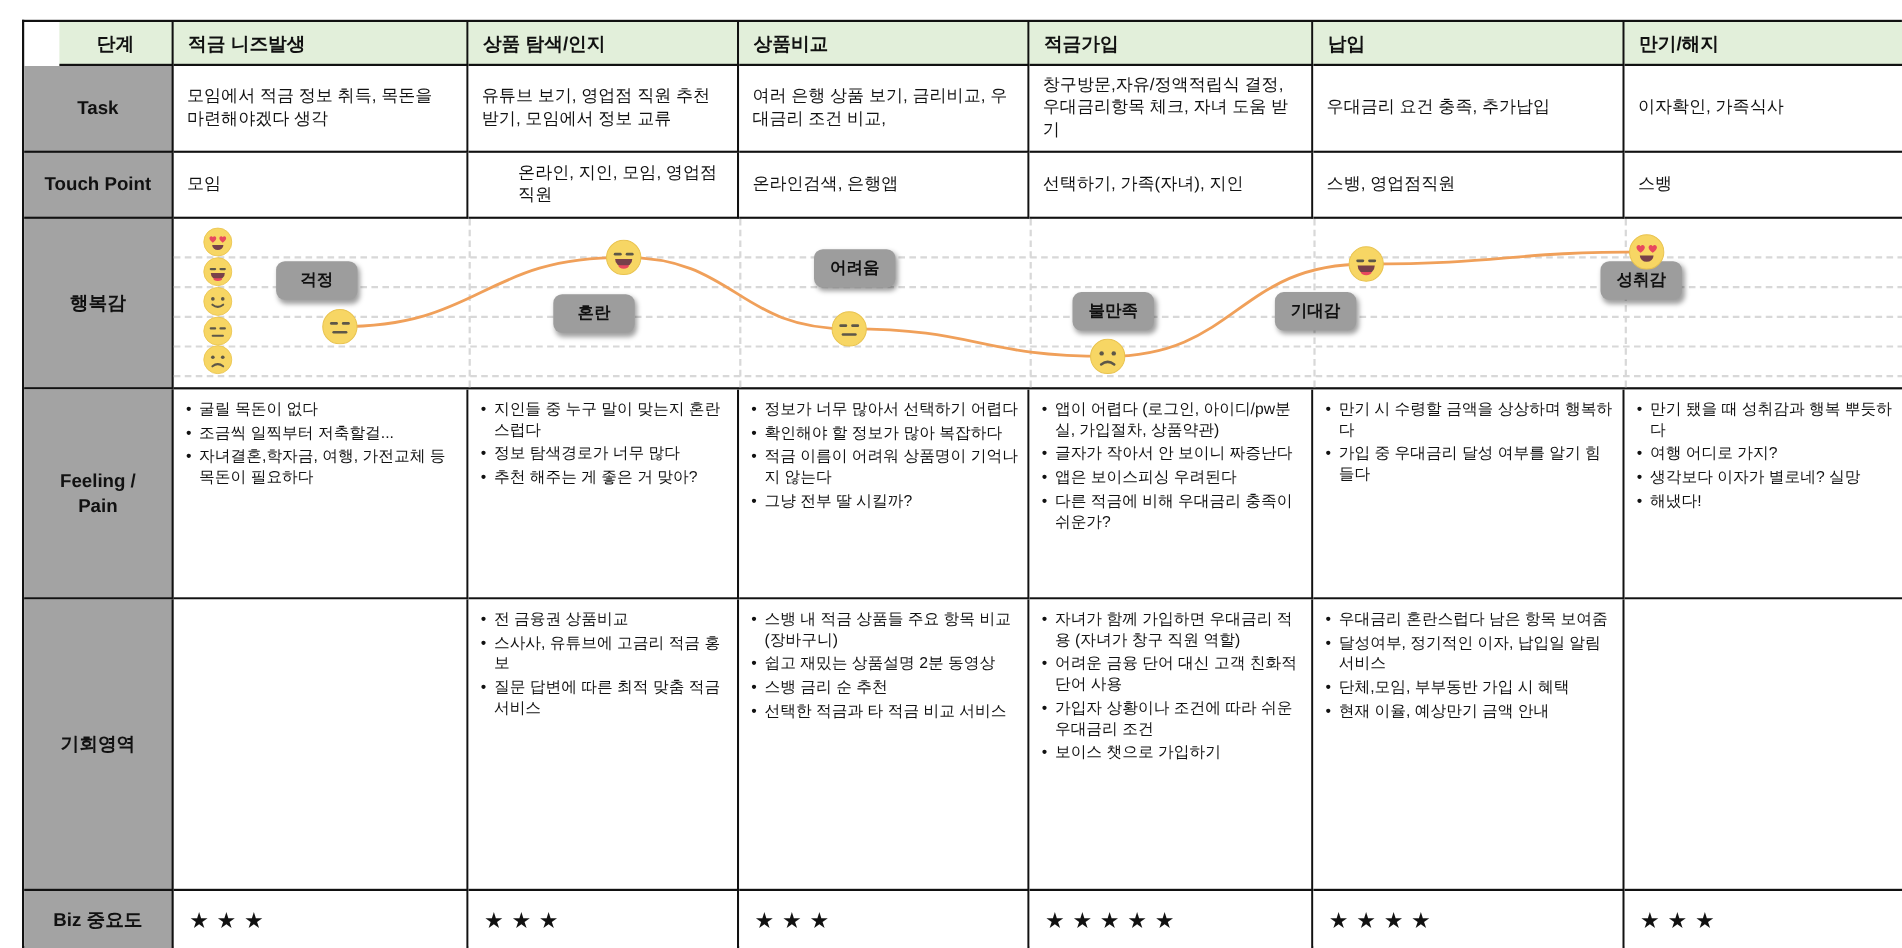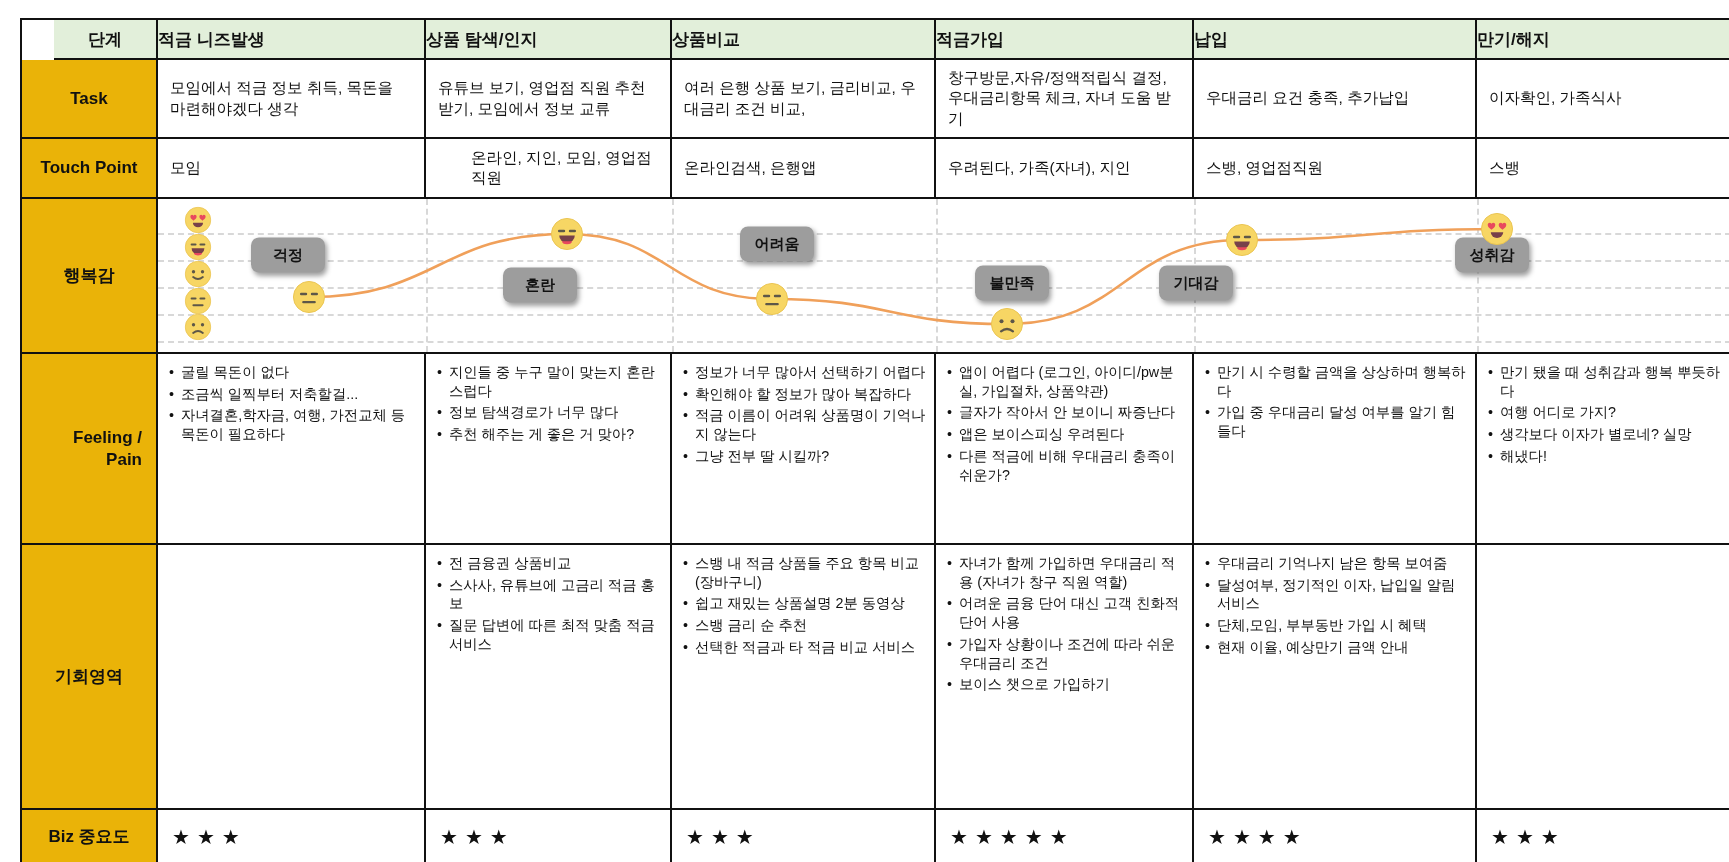--- a/index.html
+++ b/index.html
@@ -9,23 +9,23 @@
     position:absolute; left:20px; top:18px;
     width:1709px; height:844px;
     display:grid;
     grid-template-columns:136px 268px 246px 264px 258px 283px 254px;
     grid-template-rows:40px 79px 60px 155px 191px 265px 54px;
     border:2.5px solid #111; border-right:none;
   }
   .cell{ border-right:2px solid #111; border-bottom:2.5px solid #111; background:#fff; overflow:hidden; }
   .cell.lastcol{ border-right:none; }
   .cell.lastrow{ border-bottom:none; }
-  .hdr{ background:#e2efda; display:flex; align-items:center; font-weight:bold; font-size:17px; }
+  .hdr{ background:#e2efda; display:flex; align-items:center; font-weight:bold; font-size:17px; padding-left:13px; }
   .hdr.center{ justify-content:center; padding-left:0; }
-  .rowlabel{ background:#eab308; display:flex; align-items:center; justify-content:center;
+  .rowlabel{ background:#a3a3a3; display:flex; align-items:center; justify-content:center;
     font-weight:bold; font-size:17px; text-align:center; line-height:1.25; padding:0 14px; }
   .txtcell{ display:flex; align-items:center; padding:8px 12px; font-size:15.5px; line-height:1.32; }
   .listcell{ padding:9px 8px 8px 10px; font-size:14.3px; line-height:1.31; }
   .bullet{ position:relative; padding-left:13px; margin-bottom:3px; }
   .bullet::before{ content:"•"; position:absolute; left:1px; top:0; }
   .starcell{ display:flex; align-items:center; padding-left:14px; font-size:20px; letter-spacing:7px; }
   
   .happy-cell{ grid-column:2 / 8; grid-row:4; position:relative; border-bottom:2.5px solid #111; background:#fff; }
   .hline{ position:absolute; left:0; right:0; border-top:2px dashed #d8d8d8; }
   .vline{ position:absolute; top:0; bottom:0; border-left:2px dashed #d8d8d8; }
@@ -38,21 +38,21 @@
 </head>
 <body>
 
 <div class="journey-table">
 
   <div class="cell hdr center" style="grid-column:1;grid-row:1;margin-left:32px;">단계</div>
 
   <div class="cell rowlabel" style="grid-column:1;grid-row:2;">Task</div>
   <div class="cell rowlabel" style="grid-column:1;grid-row:3;">Touch Point</div>
   <div class="cell rowlabel" style="grid-column:1;grid-row:4;">행복감</div>
-  <div class="cell rowlabel" style="grid-column:1;grid-row:5;text-align:right;">Feeling / Pain</div>
+  <div class="cell rowlabel" style="grid-column:1;grid-row:5;">Feeling / Pain</div>
   <div class="cell rowlabel" style="grid-column:1;grid-row:6;">기회영역</div>
   <div class="cell rowlabel lastrow" style="grid-column:1;grid-row:7;">Biz 중요도</div>
 
   <div class="happy-cell" id="happy-cell">
       <div class="hline" style="top: 34px;"></div>
       <div class="hline" style="top: 61px;"></div>
       <div class="hline" style="top: 88px;"></div>
       <div class="hline" style="top: 115px;"></div>
       <div class="hline" style="top: 142px;"></div>
       <div class="vline" style="left: 268px;"></div>
@@ -195,21 +195,21 @@
       <div class="bullet">선택한 적금과 타 적금 비교 서비스</div>
     </div>
     <div class="cell starcell lastrow" style="grid-area: 7 / 4;">
       <span>★★★</span>
     </div>
     <div class="cell hdr" style="grid-area: 1 / 5;">적금가입</div>
     <div class="cell txtcell" style="grid-area: 2 / 5;">
       <span>창구방문,자유/정액적립식 결정, 우대금리항목 체크, 자녀 도움 받기</span>
     </div>
     <div class="cell txtcell" style="grid-area: 3 / 5;">
-      <span>우려된다, 가족(자녀), 지인</span>
+      <span>선택하기, 가족(자녀), 지인</span>
     </div>
     <div class="cell listcell" style="grid-area: 5 / 5;">
       <div class="bullet">앱이 어렵다 (로그인, 아이디/pw분실, 가입절차, 상품약관)</div>
       <div class="bullet">글자가 작아서 안 보이니 짜증난다</div>
       <div class="bullet">앱은 보이스피싱 우려된다</div>
       <div class="bullet">다른 적금에 비해 우대금리 충족이 쉬운가?</div>
     </div>
     <div class="cell listcell" style="grid-area: 6 / 5;">
       <div class="bullet">자녀가 함께 가입하면 우대금리 적용 (자녀가 창구 직원 역할)</div>
       <div class="bullet">어려운 금융 단어 대신 고객 친화적 단어 사용</div>
@@ -224,21 +224,21 @@
       <span>우대금리 요건 충족, 추가납입</span>
     </div>
     <div class="cell txtcell" style="grid-area: 3 / 6;">
       <span>스뱅, 영업점직원</span>
     </div>
     <div class="cell listcell" style="grid-area: 5 / 6;">
       <div class="bullet">만기 시 수령할 금액을 상상하며 행복하다</div>
       <div class="bullet">가입 중 우대금리 달성 여부를 알기 힘들다</div>
     </div>
     <div class="cell listcell" style="grid-area: 6 / 6;">
-      <div class="bullet">우대금리 기억나지 남은 항목 보여줌</div>
+      <div class="bullet">우대금리 혼란스럽다 남은 항목 보여줌</div>
       <div class="bullet">달성여부, 정기적인 이자, 납입일 알림 서비스</div>
       <div class="bullet">단체,모임, 부부동반 가입 시 혜택</div>
       <div class="bullet">현재 이율, 예상만기 금액 안내</div>
     </div>
     <div class="cell starcell lastrow" style="grid-area: 7 / 6;">
       <span>★★★★</span>
     </div>
     <div class="cell hdr lastcol" style="grid-area: 1 / 7;">만기/해지</div>
     <div class="cell txtcell lastcol" style="grid-area: 2 / 7;">
       <span>이자확인, 가족식사</span>

